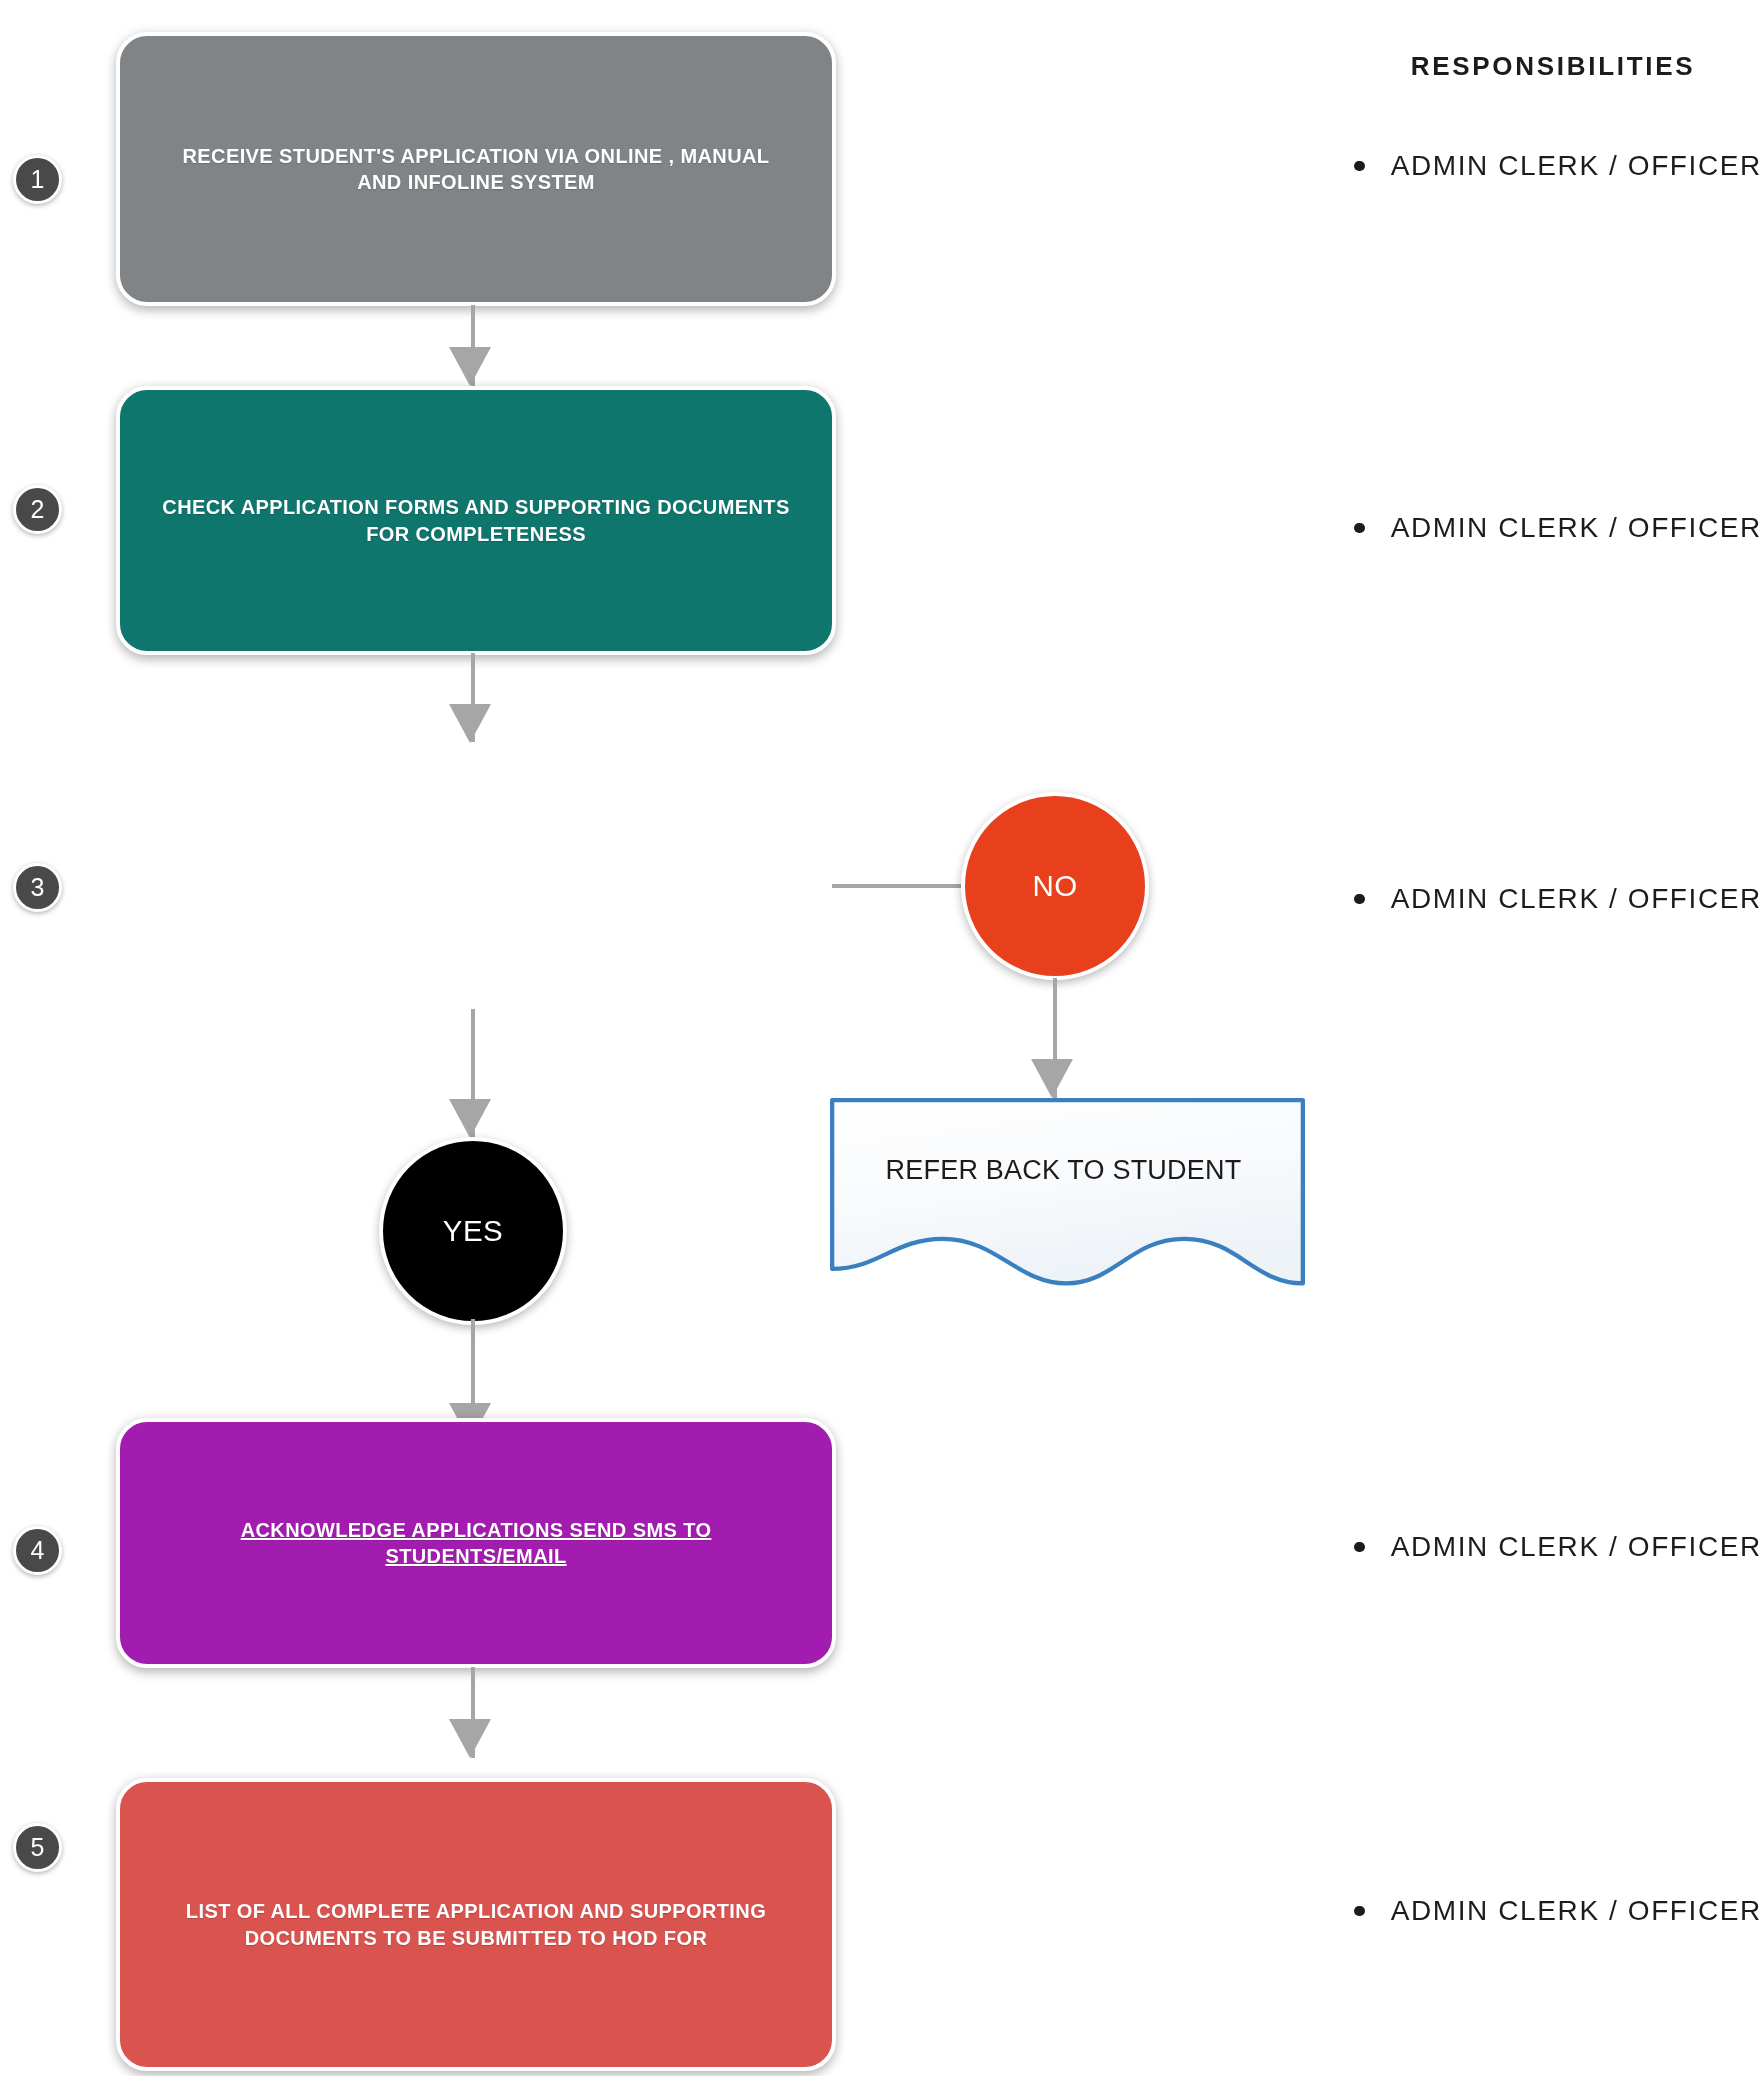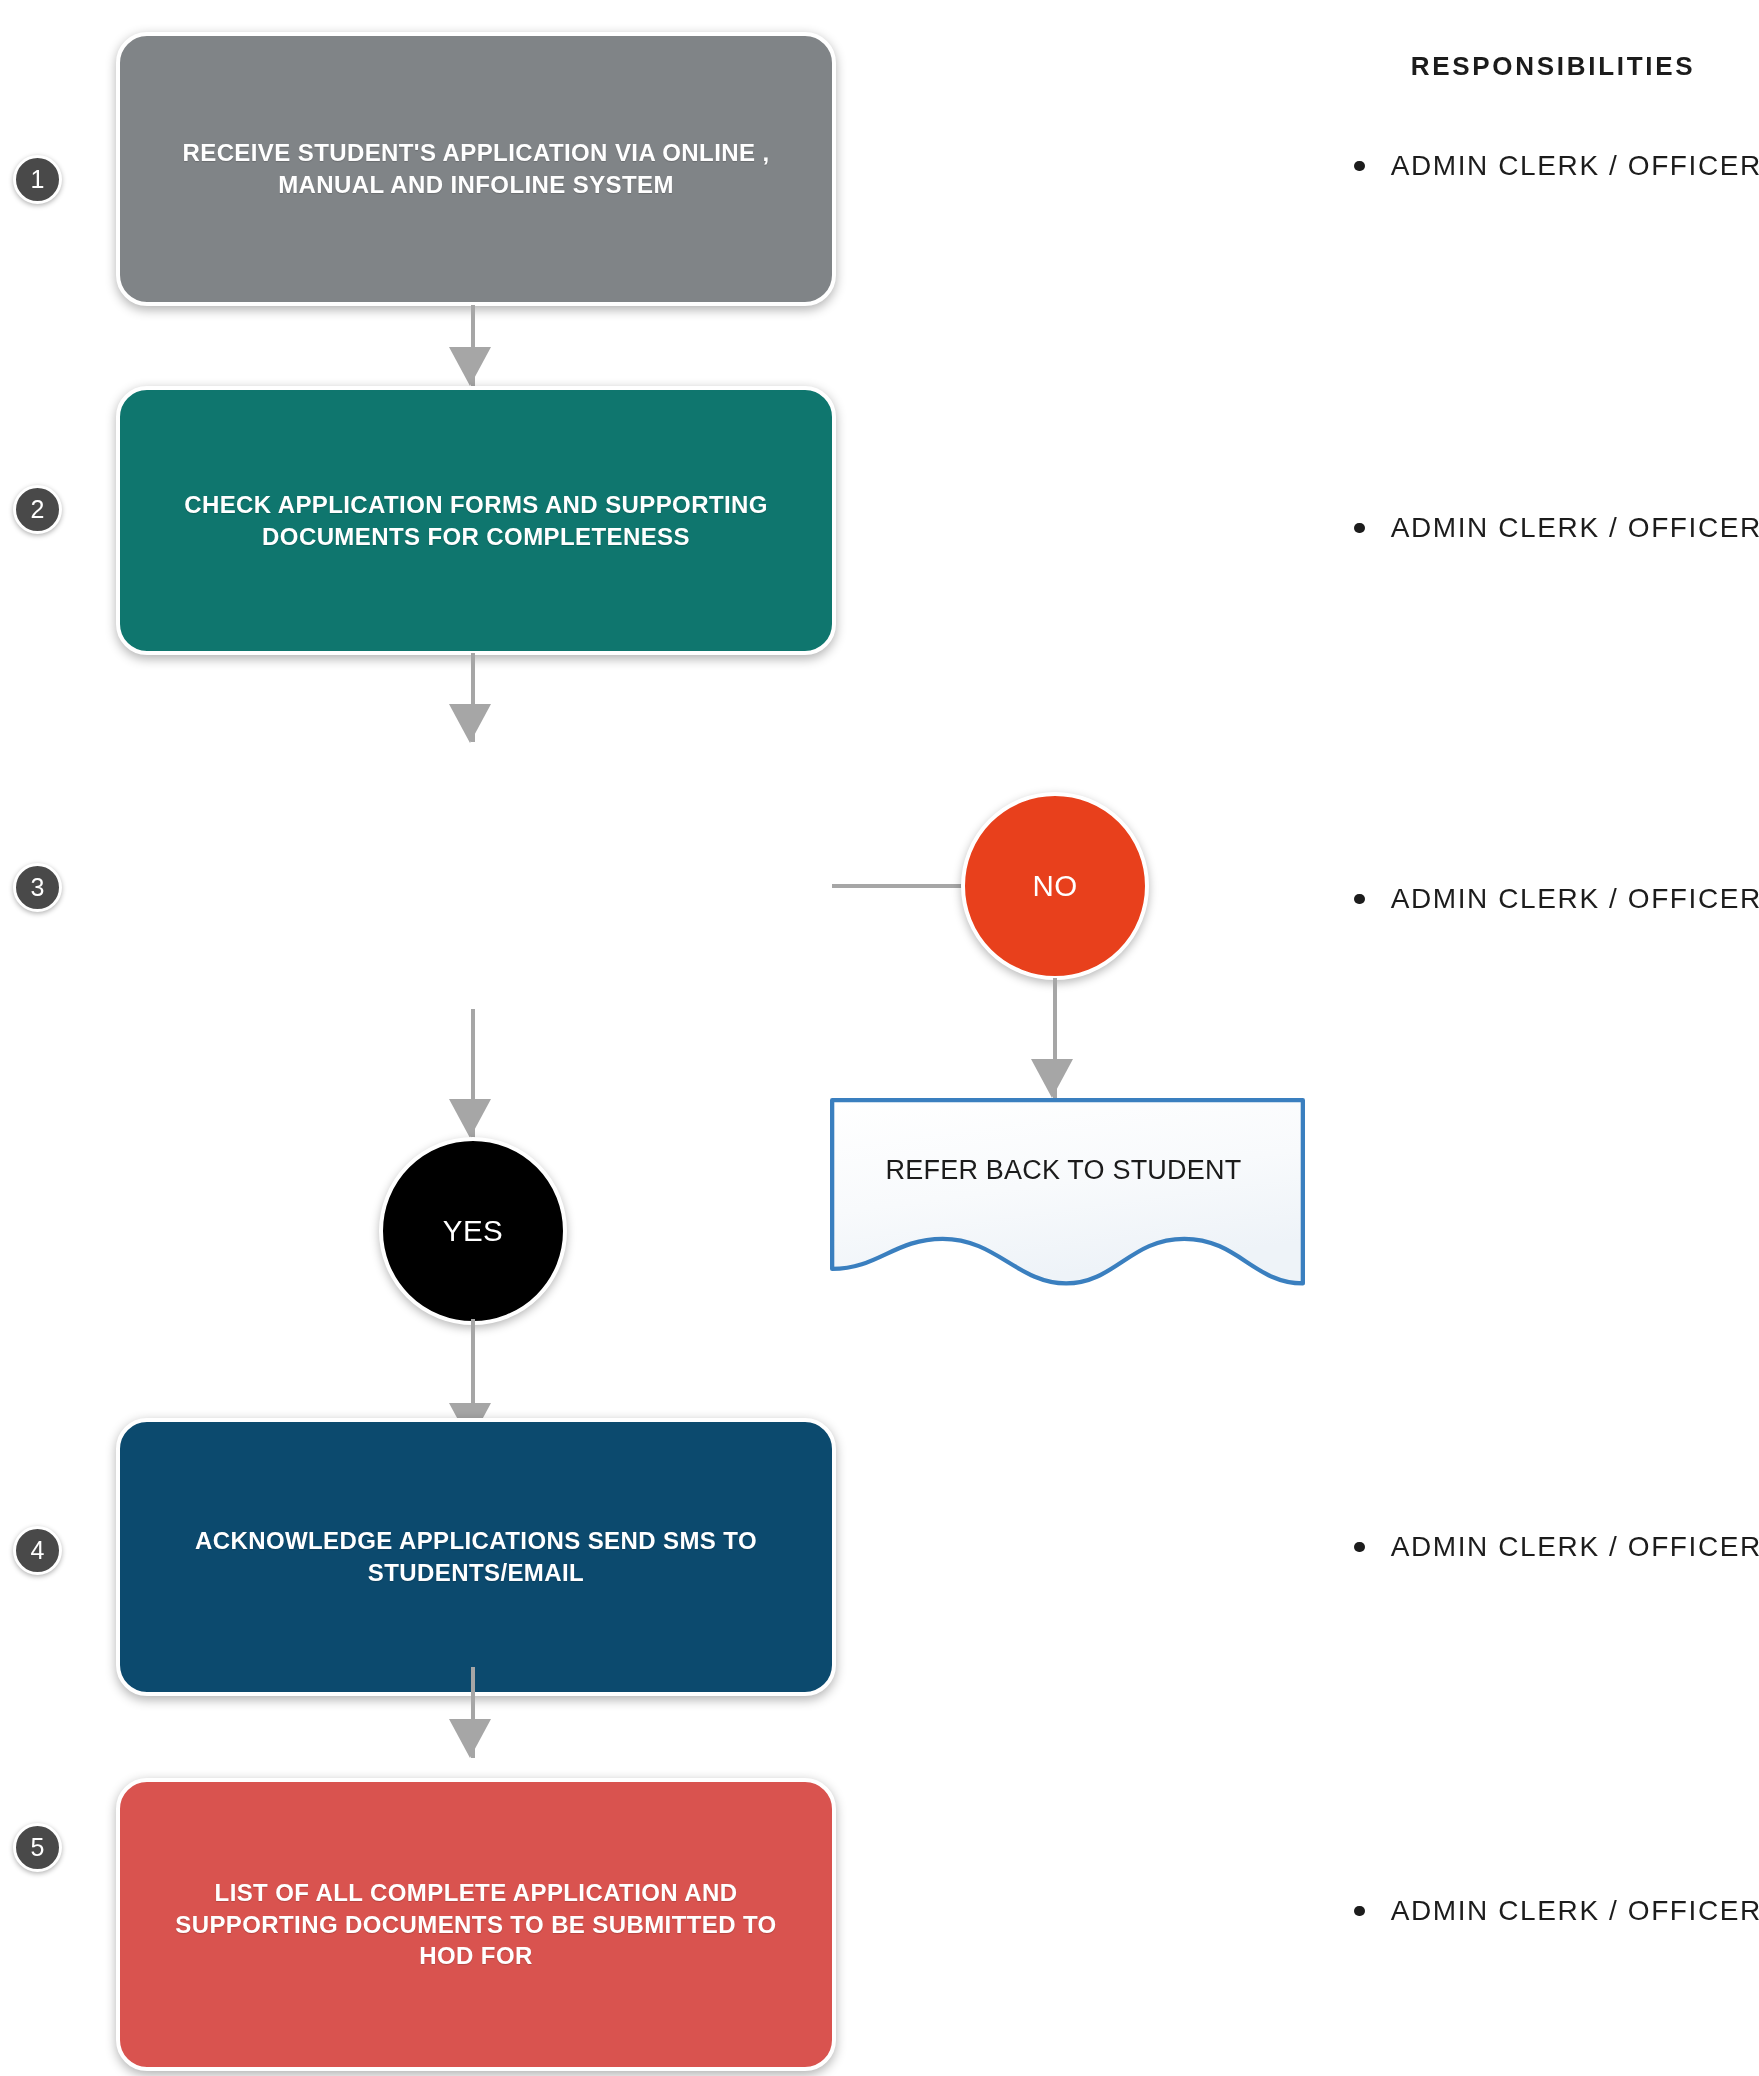--- a/index.html
+++ b/index.html
@@ -38,21 +38,21 @@
     left:116px;
     width:720px;
     border-radius:31px;
     border:4.8px solid #ffffff;
     box-sizing:border-box;
     box-shadow:0 3.2px 10.7px rgba(0,0,0,.30);
     display:flex;align-items:center;justify-content:center;
     text-align:center;
     color:#ffffff;
     font-weight:bold;
-    font-size:24px;
+    font-size:20px;
     line-height:1.32;
     letter-spacing:0.4px;
     padding:13px 38px;
     text-shadow:0 0.5px 1.1px rgba(0,0,0,.18);
   }
 
   
   .dnode{
     position:absolute;
     width:188px;height:188px;
@@ -174,21 +174,21 @@
                C120,262 90,318 4,318 Z" fill="url(#docgrad)" stroke="#3a7fbf" stroke-width="8" stroke-linejoin="round"></path>
     </svg>
   </div>
   <div class="doclabel">REFER BACK TO STUDENT</div>
 
   <div class="vline" style="left:471px; top:1319px; height:124px;"></div>
   <div class="arrowhead" style="left:449px; top:1403px;"></div>
 
   <div class="step-num" style="left:13px; top:1526px;">4</div>
 
-  <div class="pbox" id="box4" style="top:1418px; height:278px; background:#0c4a6e;">ACKNOWLEDGE APPLICATIONS SEND SMS TO STUDENTS/EMAIL</div>
+  <div class="pbox" id="box4" style="top:1418px; height:250px; background:#a21caf;text-decoration:underline;">ACKNOWLEDGE APPLICATIONS SEND SMS TO STUDENTS/EMAIL</div>
 
   <div class="vline" style="left:471px; top:1667px; height:91px;"></div>
   <div class="arrowhead" style="left:449px; top:1719px;"></div>
 
   <div class="step-num" style="left:13px; top:1823px;">5</div>
 
   <div class="pbox" id="box5" style="top:1778px; height:293px; background:#d9534f;">LIST OF ALL COMPLETE APPLICATION AND SUPPORTING DOCUMENTS TO BE SUBMITTED TO HOD FOR</div>
 
   <div class="resp-title">RESPONSIBILITIES</div>
 

